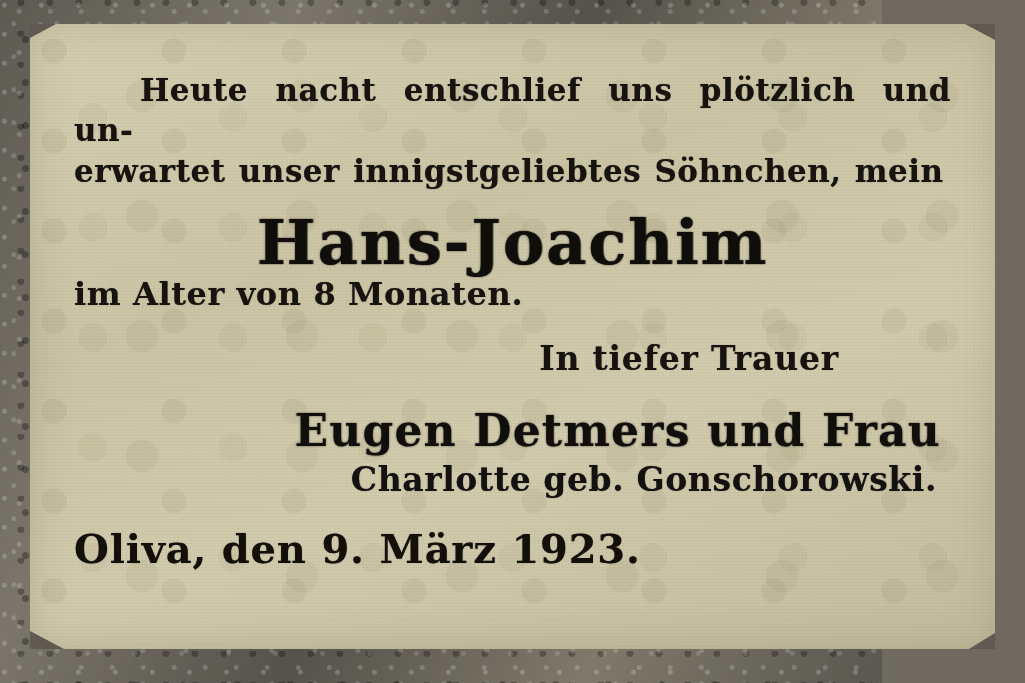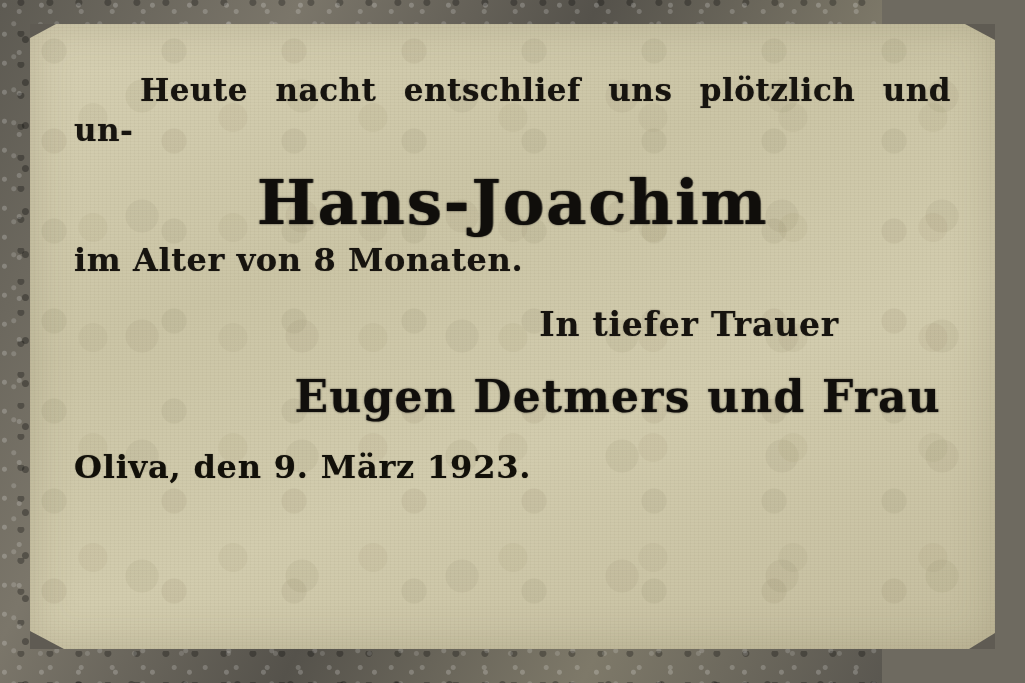--- a/index.html
+++ b/index.html
@@ -93,21 +93,20 @@
     text-align: center;
     font-size: 62px;
     line-height: 1.04;
     font-weight: 900;
     letter-spacing: 2px;
     color: #100e0b;
     text-shadow: 0 0 2px rgba(16,14,11,0.75), 1px 0 0 rgba(16,14,11,0.55);
   }
 
   .age {
-    margin-top: 6px;
     font-size: 32px;
     font-weight: 700;
     letter-spacing: 0.6px;
     color: #17140f;
     text-shadow: 0 0 1px rgba(20,18,14,0.5);
   }
 
   .mourn {
     margin-top: 26px;
     text-align: right;
@@ -136,21 +135,21 @@
     padding-right: 14px;
     font-size: 33px;
     font-weight: 800;
     letter-spacing: 0.6px;
     color: #141210;
     text-shadow: 0 0 1px rgba(20,18,14,0.55);
   }
 
   .place-date {
     margin-top: 26px;
-    font-size: 32px;
+    font-size: 40px;
     font-weight: 800;
     letter-spacing: 0.8px;
     color: #121009;
     text-shadow: 0 0 1px rgba(20,18,14,0.55);
   }
 
   
   .corner {
     position: absolute;
     z-index: 3;
@@ -171,28 +170,30 @@
 
     <div class="corner tl"></div>
     <div class="corner tr"></div>
     <div class="corner bl"></div>
     <div class="corner br"></div>
 
     <div class="text-layer">
 
       <div class="intro frak">
         <span class="ln l1">Heute nacht entschlief uns plötzlich und un-</span>
+        <span class="ln l2">erwartet unser innigstgeliebtes Söhnchen, mein</span>
       </div>
 
       <div class="name frak">Hans-Joachim</div>
 
       <div class="age frak">im Alter von 8 Monaten.</div>
 
       <div class="mourn frak">In tiefer Trauer</div>
 
       <div class="signers frak">Eugen Detmers und Frau</div>
 
+      <div class="signers-sub frak">Charlotte geb. Gonschorowski.</div>
 
       <div class="place-date frak">Oliva, den 9. März 1923.</div>
 
     </div>
   </div>
 </div>
 
 </body></html>

